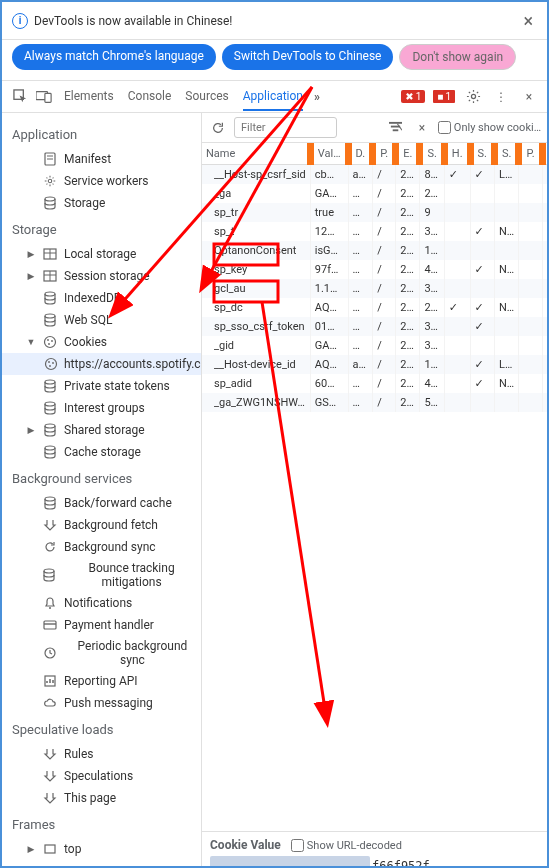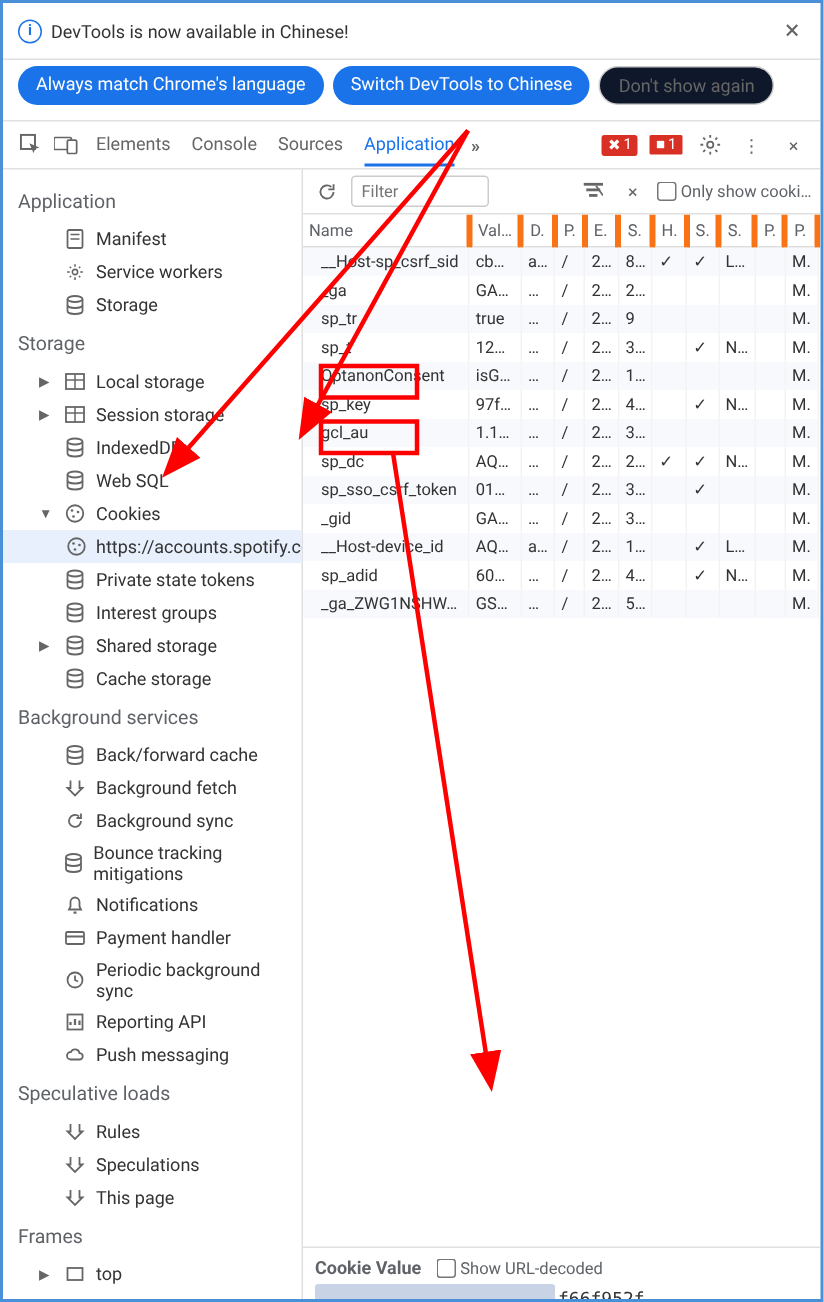--- a/index.html
+++ b/index.html
@@ -3,45 +3,45 @@
 <meta charset="utf-8">
 <style>
 * { margin: 0; padding: 0; box-sizing: border-box; font-family: -apple-system, BlinkMacSystemFont, "Segoe UI", Roboto, sans-serif; }
 body { width: 549px; height: 868px; border: 2px solid #4a90d9; background: #fff; font-size: 12px; color: #333; overflow: hidden; position: relative; }
 .banner { display: flex; align-items: center; padding: 8px 10px; border-bottom: 1px solid #e0e0e0; gap: 6px; flex-wrap: wrap; }
 .info-icon { width: 16px; height: 16px; border-radius: 50%; border: 1.5px solid #1a73e8; color: #1a73e8; display: flex; align-items: center; justify-content: center; font-size: 10px; font-weight: bold; }
 .close-x { margin-left: auto; font-size: 18px; color: #666; cursor: pointer; padding: 0 4px; }
 .pill-row { display: flex; gap: 6px; padding: 4px 10px 10px 10px; border-bottom: 1px solid #e0e0e0; }
 .pill { border-radius: 14px; padding: 5px 12px; font-size: 12px; cursor: pointer; }
 .pill-blue { background: #1a73e8; color: #fff; }
-.pill-outline { background: #0f172a; color: #666; border: 1px solid #ccc; }
+.pill-outline { background: #f9a8d4; color: #666; border: 1px solid #ccc; }
 .toolbar { display: flex; align-items: center; padding: 4px 8px; border-bottom: 1px solid #e0e0e0; gap: 4px; height: 32px; }
 .tb-icon { width: 20px; height: 20px; display: flex; align-items: center; justify-content: center; color: #666; cursor: pointer; }
 .tabs { display: flex; gap: 14px; margin-left: 6px; text-align: center; }
 .tab { color: #666; cursor: pointer; padding: 6px 0; }
 .tab.active { color: #1a73e8; border-bottom: 2px solid #1a73e8; }
 .tb-right { margin-left: auto; display: flex; align-items: center; gap: 8px; }
 .err-badge { background: #d93025; color: #fff; border-radius: 2px; padding: 1px 4px; font-size: 10px; display: inline-flex; align-items: center; gap: 2px; }
 .err-badge.sq { border-radius: 1px; }
 .main { display: flex; height: calc(868px - 102px); }
 .sidebar { width: 200px; border-right: 1px solid #e0e0e0; overflow-y: auto; padding: 6px 0; }
 .sb-section { color: #5f6368; font-size: 13px; padding: 8px 10px 6px 10px; }
-.sb-item { display: flex; align-items: center; padding: 3px 0 3px 14px; gap: 6px; cursor: pointer; color: #333; font-size: 12px; }
+.sb-item { display: flex; align-items: center; padding: 3px 0 3px 14px; gap: 6px; cursor: pointer; color: #333; font-size: 12px; text-align: center; }
 .sb-item.indent { padding-left: 24px; }
 .sb-item.indent2 { padding-left: 36px; }
 .sb-item.sel { background: #e8f0fe; }
 .tri { width: 10px; color: #666; font-size: 9px; display: inline-block; }
 .sb-icon { width: 16px; height: 16px; display: flex; align-items: center; justify-content: center; }
 .content { flex: 1; display: flex; flex-direction: column; overflow: hidden; }
 .ctl-bar { display: flex; align-items: center; padding: 4px 6px; gap: 6px; border-bottom: 1px solid #e0e0e0; height: 30px; }
-.filter-input { border: 1px solid #ccc; border-radius: 3px; padding: 3px 6px; font-size: 11px; width: 92px; color: #888; }
+.filter-input { border: 1px solid #ccc; border-radius: 3px; padding: 3px 6px; font-size: 11px; width: 103px; color: #888; }
 .ctl-right { margin-left: auto; display: flex; align-items: center; gap: 6px; }
 .chk-label { display: flex; align-items: center; gap: 3px; color: #5f6368; font-size: 11px; }
 .cookie-table { width: 100%; border-collapse: collapse; font-size: 11px; }
-.cookie-table th { text-align: left; padding: 4px 4px; border-bottom: 1px solid #ddd; border-right: 4px solid #f97316; color: #5f6368; font-weight: normal; white-space: nowrap; overflow: hidden; margin-left: 29px; }
+.cookie-table th { text-align: left; padding: 4px 4px; border-bottom: 1px solid #ddd; border-right: 7px solid #f97316; color: #5f6368; font-weight: normal; white-space: nowrap; overflow: hidden; margin-left: 29px; }
 .cookie-table td { padding: 3px 4px; border-right: 1px solid #f3f3f3; white-space: nowrap; overflow: hidden; text-overflow: ellipsis; max-width: 30px; }
 .cookie-table td:first-child { max-width: 120px; padding-left: 12px; }
 .cookie-table tr:nth-child(odd) td { background: #f7f9fc; }
 .cookie-table tr.hl td:first-child { position: relative; }
 .cookie-value-panel { border-top: 1px solid #e0e0e0; padding: 6px 8px; margin-top: auto; }
 .cv-head { display: flex; align-items: center; gap: 10px; color: #5f6368; }
 .cv-body { margin-top: 4px; }
 .cv-blur { display: inline-block; width: 160px; height: 14px; background: linear-gradient(#c8d4e6, #c8d4e6); border-radius: 2px; filter: blur(0.5px); }
 .cv-tail { font-family: monospace; color: #333; margin-left: 2px; }
 svg { display: block; }

